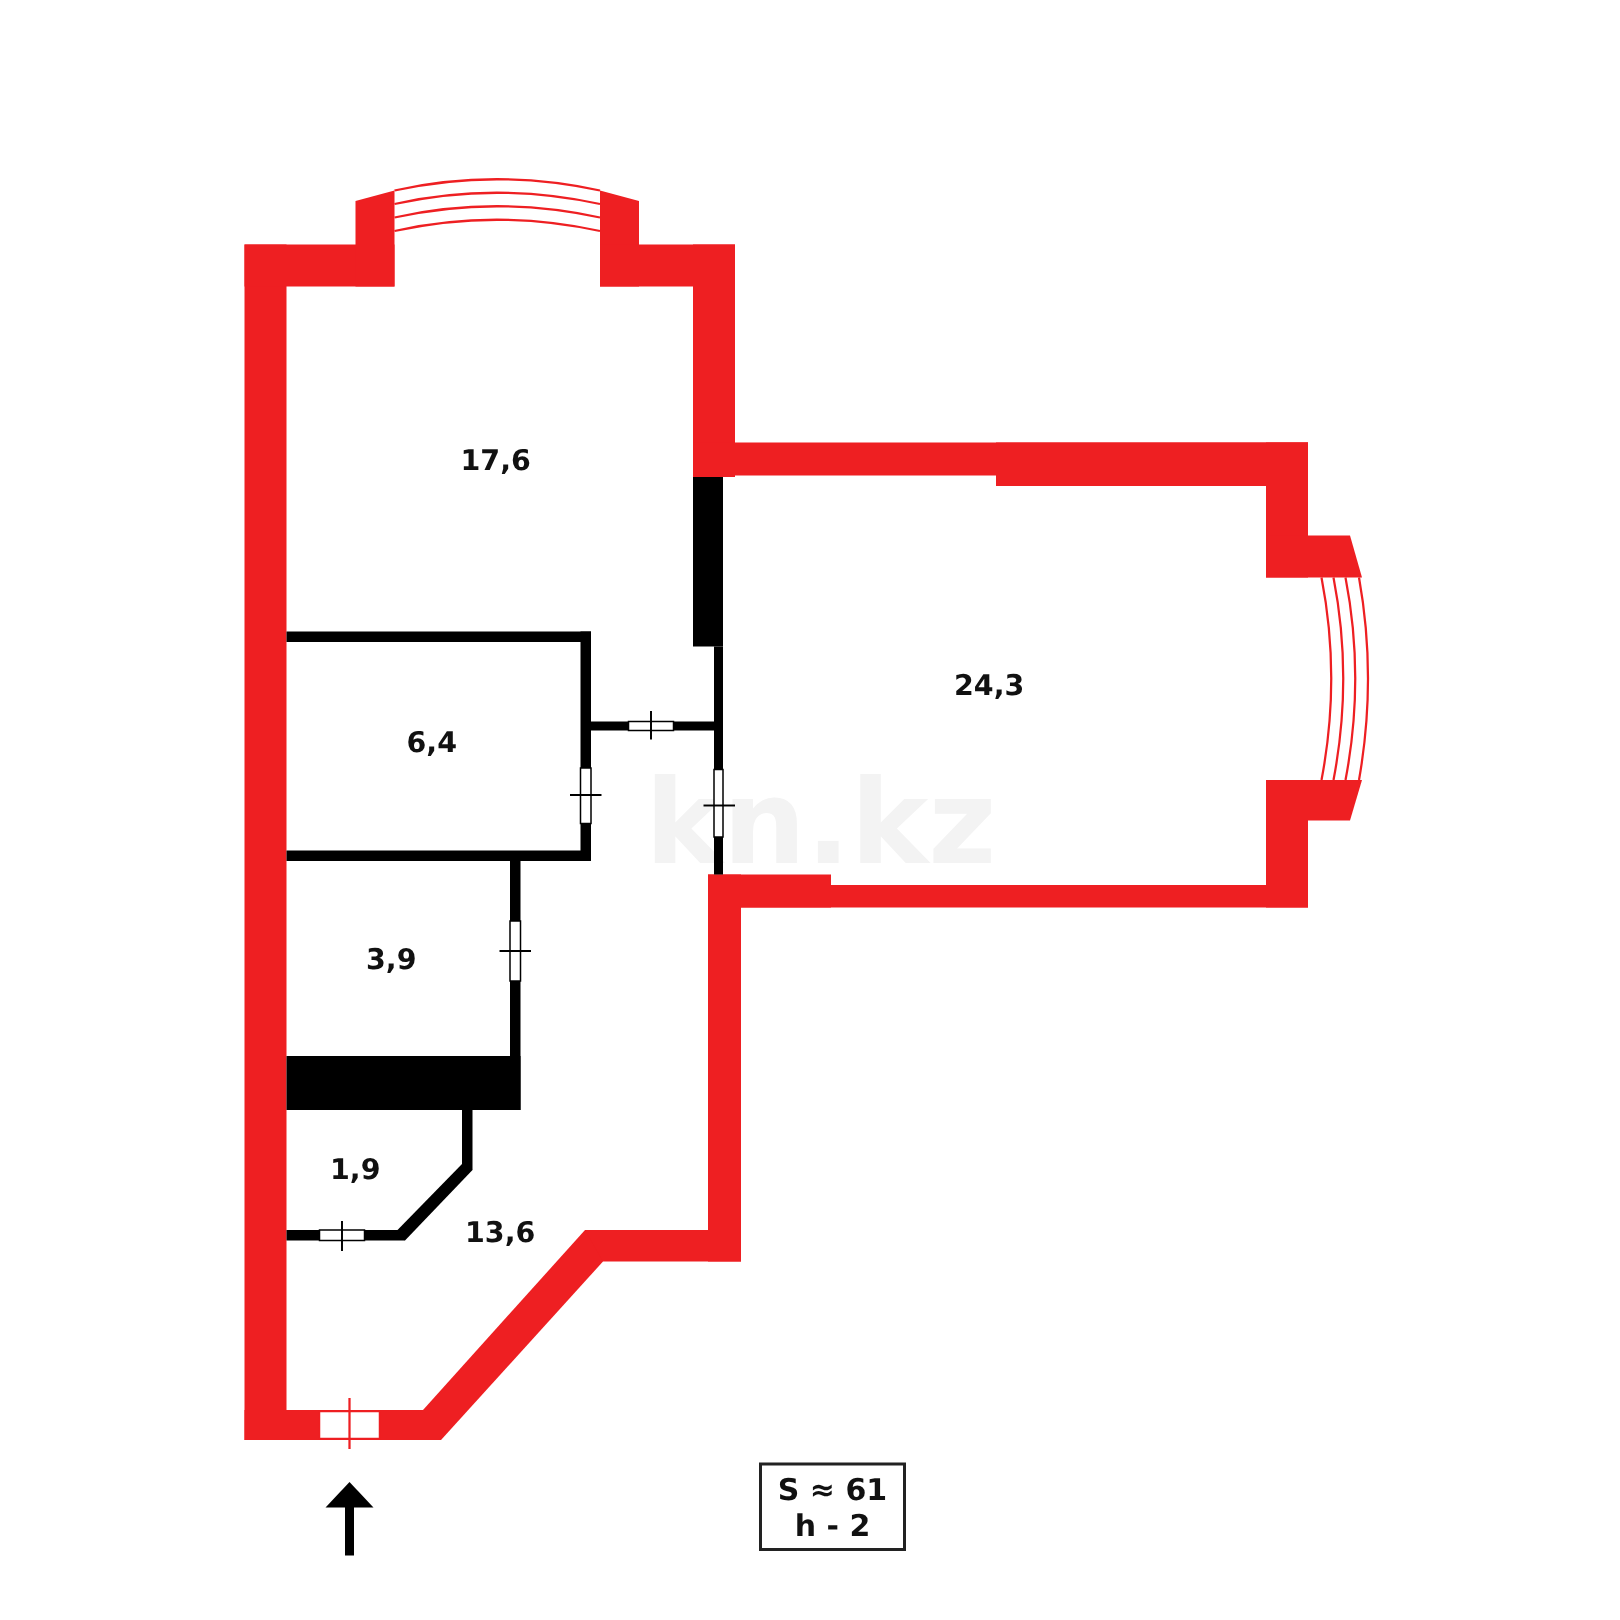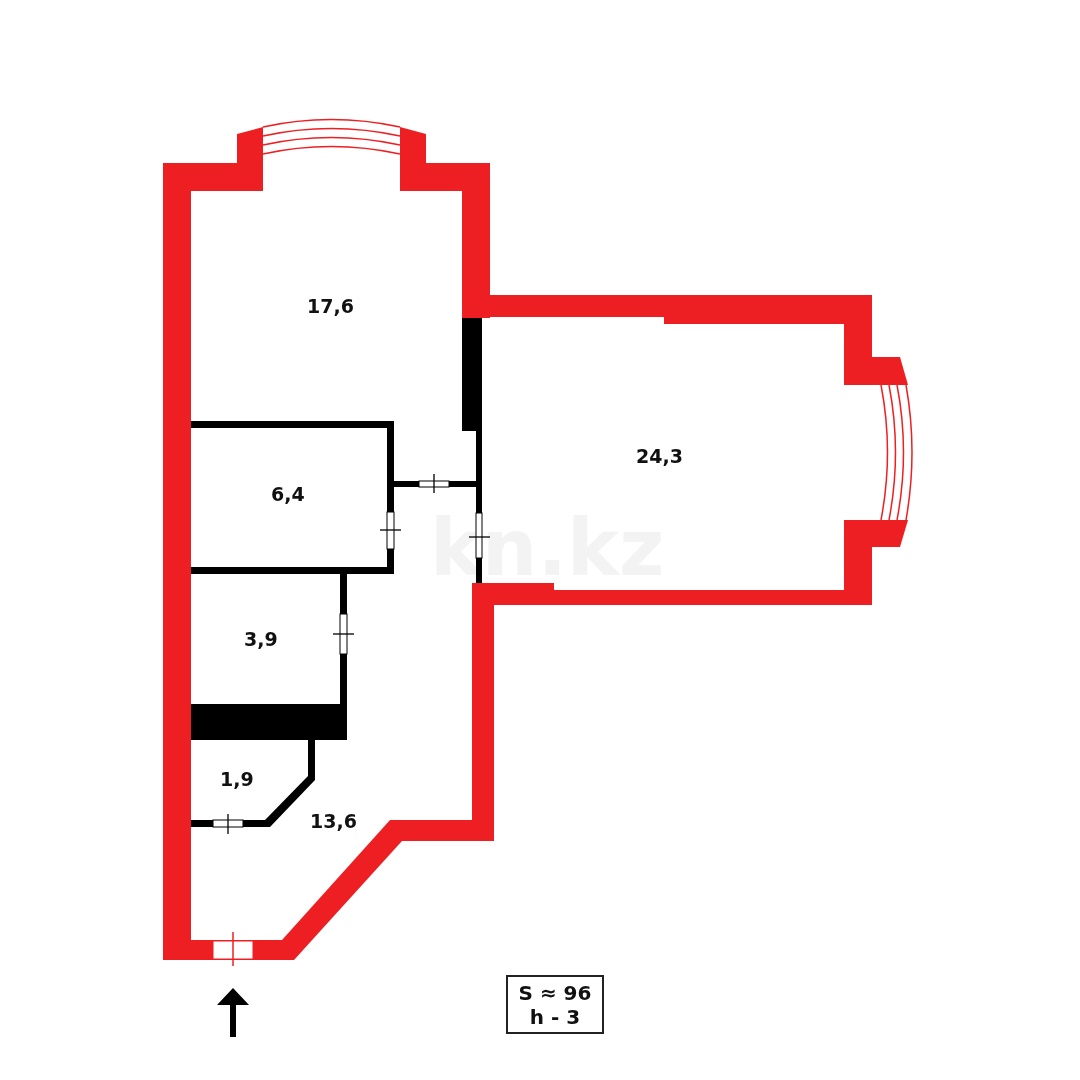--- a/index.html
+++ b/index.html
@@ -119,15 +119,15 @@
   <text class="room-label" x="220" y="786">1,9</text>
   <text class="room-label" x="310" y="828">13,6</text>
 
   <g fill="#000">
     <polygon points="233,988 249,1005 217,1005"></polygon>
     <rect x="230" y="1004" width="6" height="33"></rect>
   </g>
 </svg>
 
 <div class="info-box">
-  <div class="info-line">S ≈ 96</div>
-  <div class="info-line">h - 3</div>
+  <div class="info-line">S ≈ 61</div>
+  <div class="info-line">h - 2</div>
 </div>
 
 </body></html>

